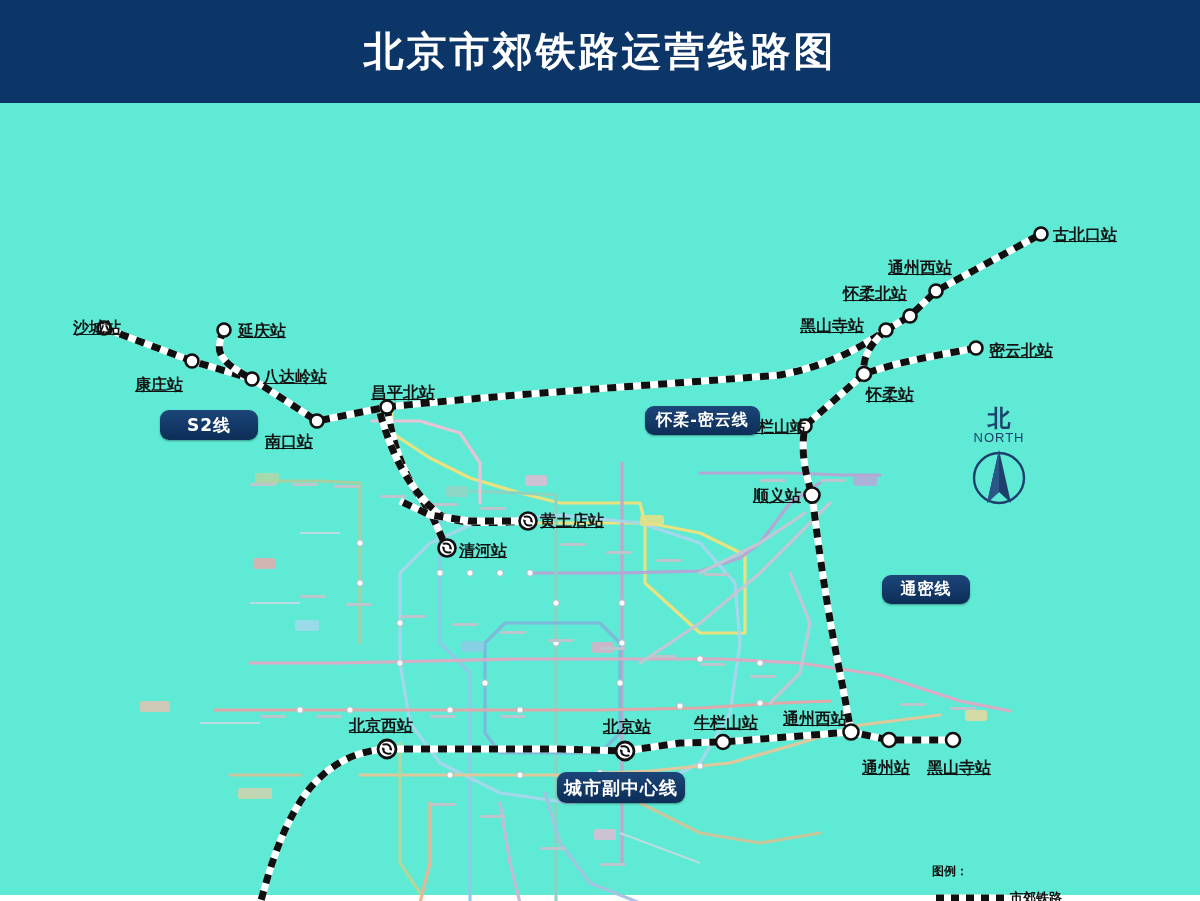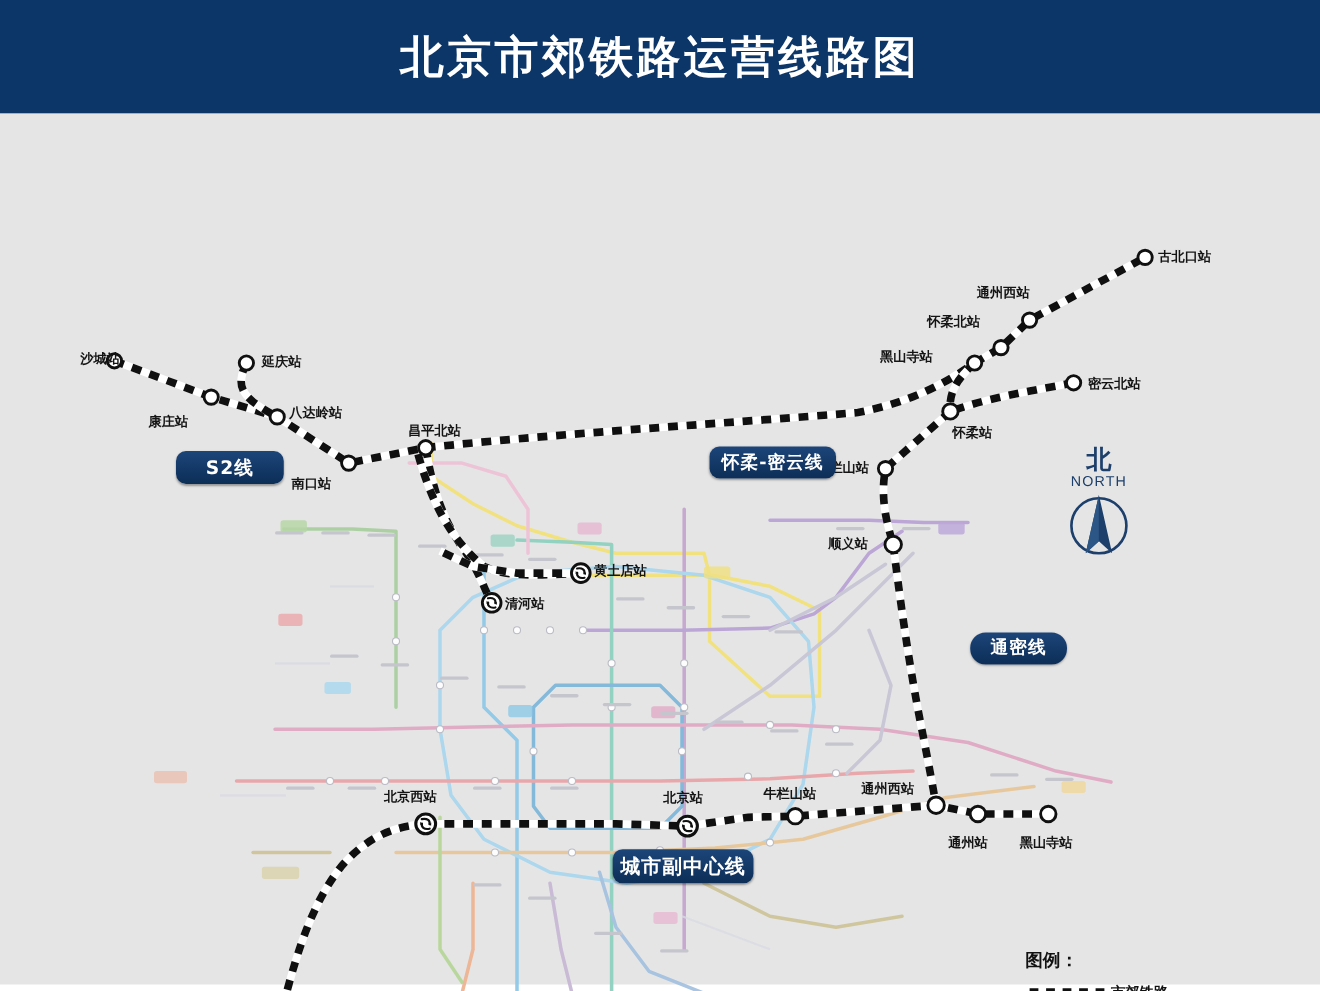--- a/index.html
+++ b/index.html
@@ -1,17 +1,17 @@
 <!DOCTYPE html>
 <html><head>
 <meta charset="utf-8">
 <style>
   html,body{margin:0;padding:0;background:#fff;}
   body{width:1200px;height:901px;font-family:"Liberation Sans","DejaVu Sans",sans-serif;overflow:hidden;}
-  #root{position:relative;width:1200px;height:895px;background:#e5e5e5;}
+  #root{position:relative;width:1200px;height:895px;background:#5eead4;}
 
   
   .titlebar{position:absolute;left:0;top:0;width:1200px;height:103px;background:#0d3668;}
   .titlebar .title{position:absolute;left:0;top:0;width:1200px;height:103px;
     display:flex;align-items:center;justify-content:center;
     color:#ffffff;font-size:40px;font-weight:bold;letter-spacing:3px;
     font-family:"DejaVu Sans","Liberation Sans",sans-serif;}
 
   
   .mapwrap{position:absolute;left:0;top:103px;width:1200px;height:798px;overflow:hidden;}
@@ -19,37 +19,37 @@
 
   
   .badge{position:absolute;display:flex;align-items:center;justify-content:center;
     color:#fff;font-weight:bold;border-radius:9px;
     background:linear-gradient(180deg,#1c4579 0%,#0c2e57 100%);
     box-shadow:0 1px 2px rgba(0,0,0,.35);
     font-family:"DejaVu Sans","Liberation Sans",sans-serif;
     letter-spacing:1px;white-space:nowrap;text-align:center;}
   .badge.s2{left:160px;top:307px;width:98px;height:30px;font-size:17px;}
   .badge.hrmy{left:597px;top:303px;width:115px;height:29px;font-size:16px;margin-left:48px;}
-  .badge.tongmi{left:882px;top:472px;width:88px;height:29px;font-size:16px;border-radius:14px;}
+  .badge.tongmi{left:882px;top:472px;width:88px;height:29px;font-size:16px;}
   .badge.fuzhongxin{left:557px;top:669px;width:128px;height:31px;font-size:18px;}
 
   
-  .stn{position:absolute;color:#141414;font-size:12px;font-weight:bold;white-space:nowrap;
-    font-family:"DejaVu Sans","Liberation Sans",sans-serif;}
+  .stn{position:absolute;color:#141414;font-size:16px;font-weight:bold;white-space:nowrap;
+    font-family:"DejaVu Sans","Liberation Sans",sans-serif;text-decoration:underline;}
 
   
   .compass{position:absolute;left:957px;top:303px;width:84px;height:112px;text-align:center;color:#1d3f6b;}
   .compass .cn{font-size:23px;font-weight:bold;line-height:24px;
     font-family:"DejaVu Sans","Liberation Sans",sans-serif;}
   .compass .en{font-size:13px;font-weight:normal;letter-spacing:1px;line-height:15px;
     font-family:"Liberation Sans",sans-serif;}
 
   
   .legend{position:absolute;left:932px;top:760px;width:240px;height:90px;}
-  .legend .ltitle{font-size:16px;font-weight:bold;color:#111;
+  .legend .ltitle{font-size:12px;font-weight:bold;color:#111;
     font-family:"DejaVu Sans","Liberation Sans",sans-serif;}
   .legend .lrow{display:flex;align-items:center;margin-top:9px;}
   .legend .lsym{width:78px;display:flex;align-items:center;justify-content:center;}
   .legend .ltext{font-size:13px;color:#111;font-weight:bold;white-space:nowrap;
     font-family:"DejaVu Sans","Liberation Sans",sans-serif;}
 </style>
 </head>
 <body>
 
 <div id="root">

